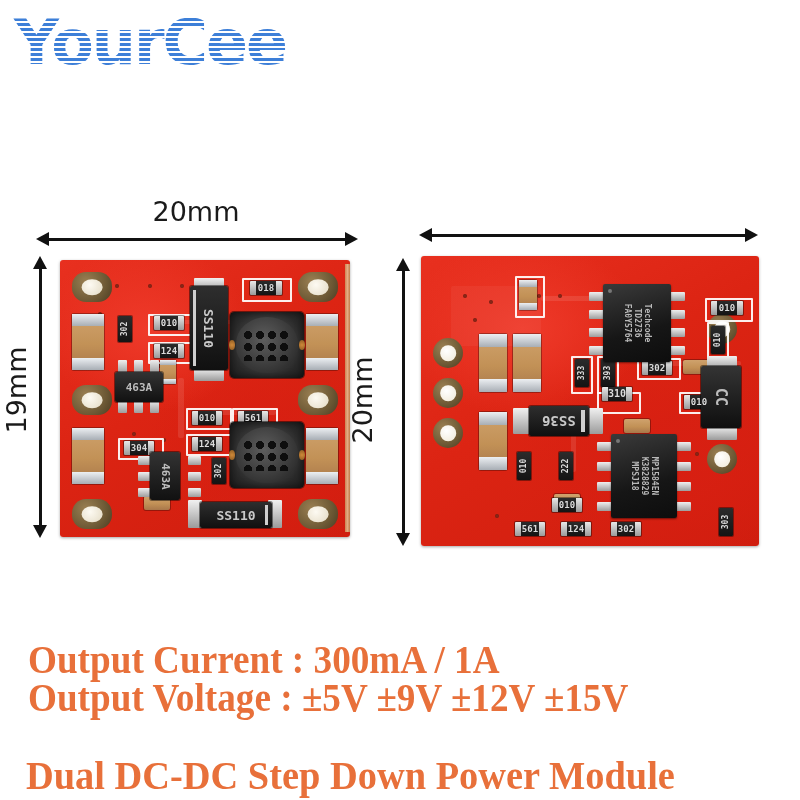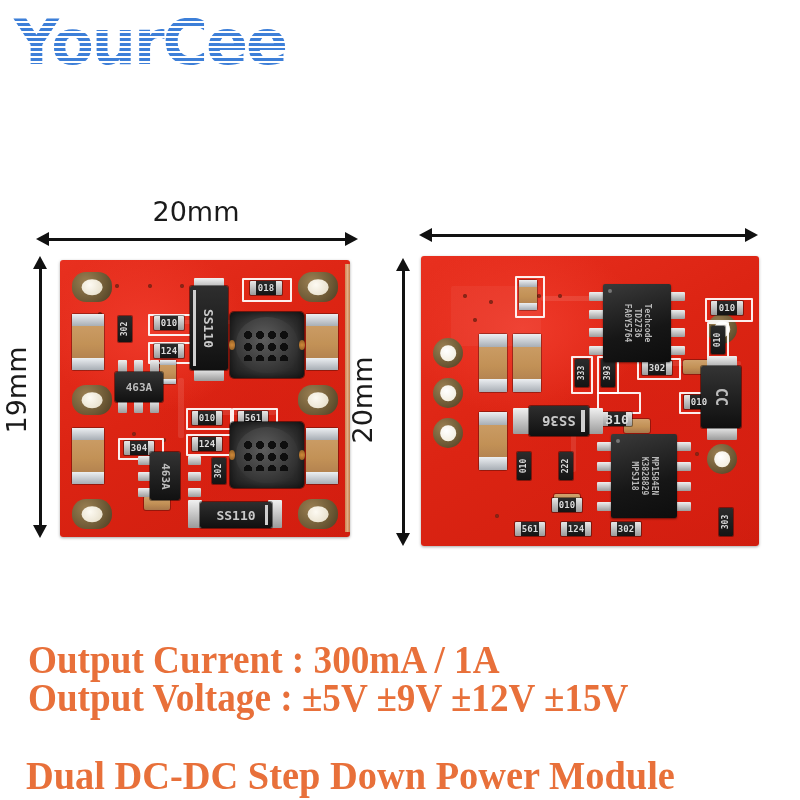--- a/index.html
+++ b/index.html
@@ -388,21 +388,21 @@
       <span class="lbl" style="transform:rotate(-90deg);">393</span>
     </div>
     <div class="smd" style="left:154px;top:103px;width:14px;height:28px;font-size:8px;">
       <span class="lbl" style="transform:rotate(-90deg);">333</span>
     </div>
     <div class="smd" style="left:221px;top:105px;width:30px;height:14px;font-size:9px;">
       <span class="term l"></span>
         <span class="term r"></span>
       <span class="lbl">302</span>
     </div>
-    <div class="smd" style="left:181px;top:156px;width:30px;height:14px;font-size:13px;">
+    <div class="smd" style="left:181px;top:131px;width:30px;height:14px;font-size:10px;">
       <span class="term l"></span>
         <span class="term r"></span>
       <span class="lbl">310</span>
     </div>
     <div class="smd" style="left:263px;top:139px;width:30px;height:14px;font-size:9px;">
       <span class="term l"></span>
         <span class="term r"></span>
       <span class="lbl">010</span>
     </div>
     <div class="smd" style="left:96px;top:196px;width:14px;height:28px;font-size:8px;">

